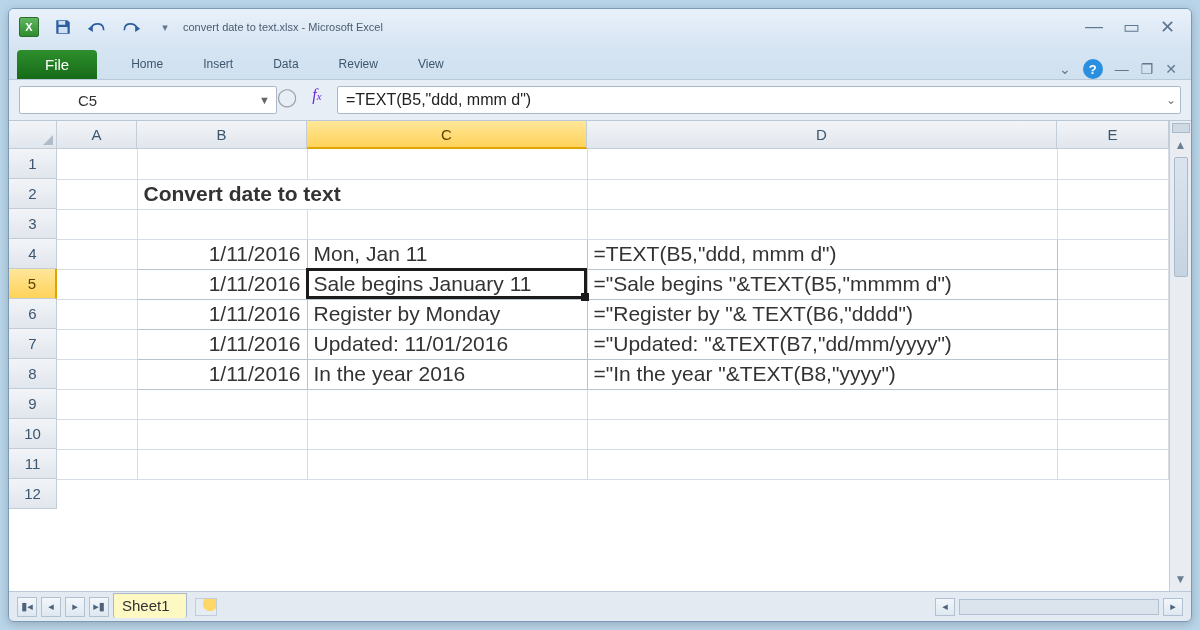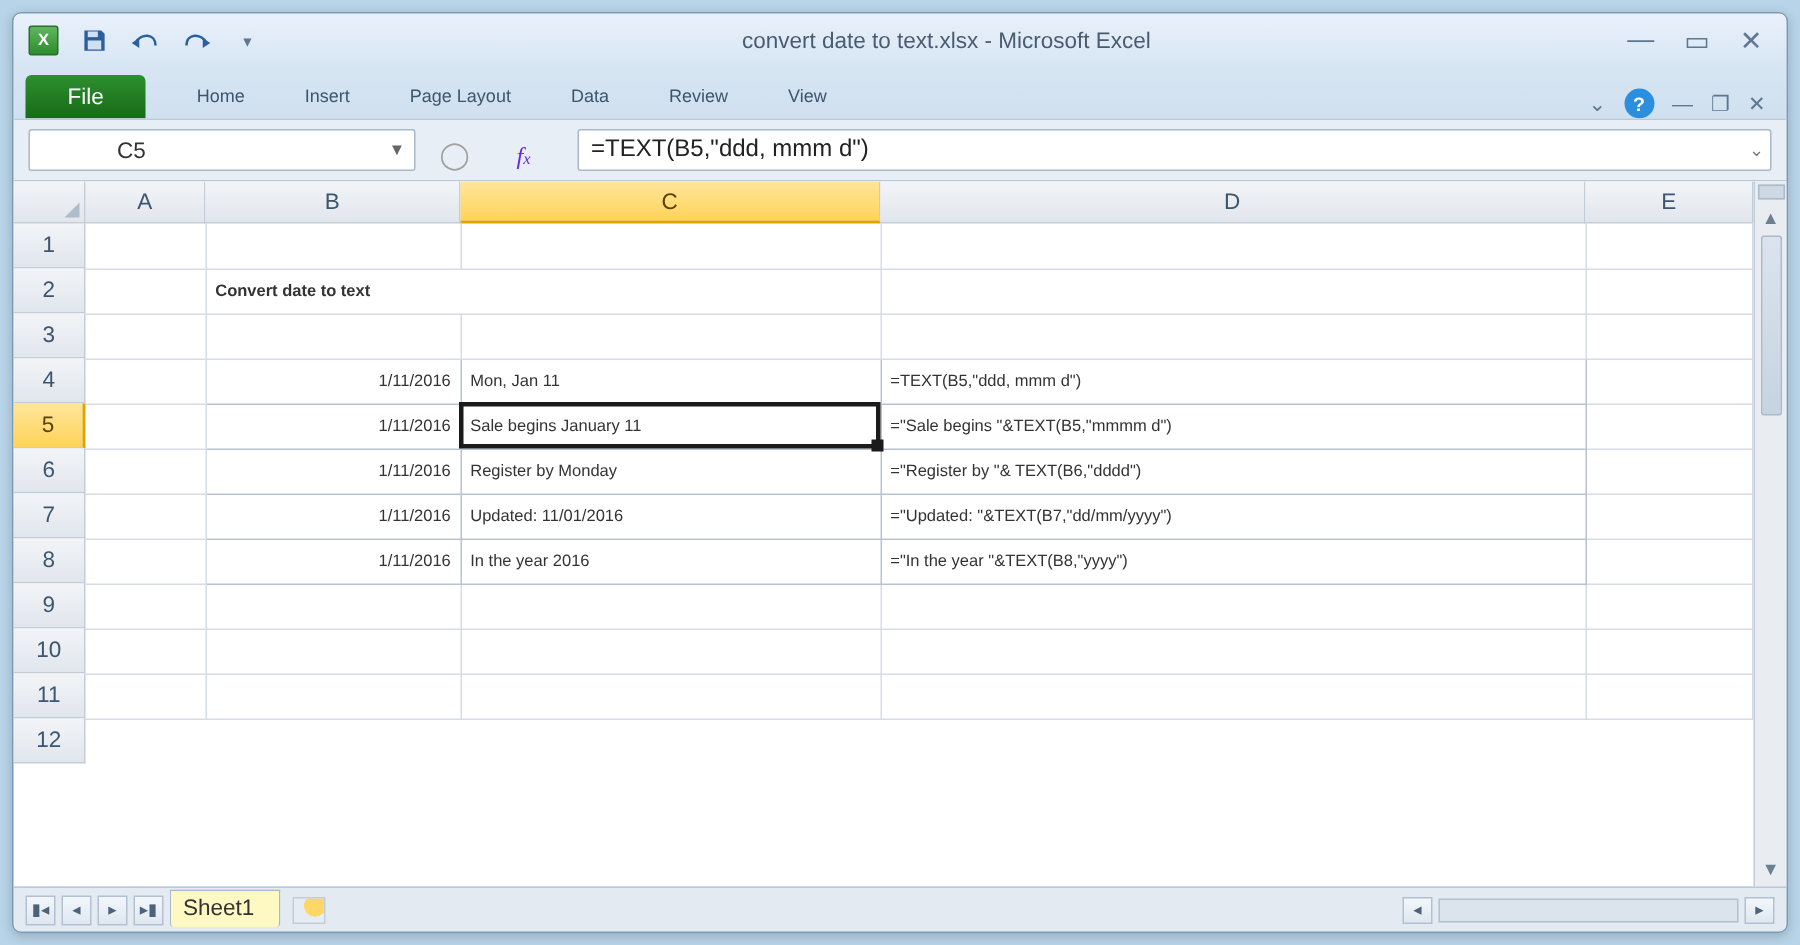--- a/index.html
+++ b/index.html
@@ -35,21 +35,21 @@
   .app-icon {
     width: 20px; height: 20px;
     background: linear-gradient(#5fb65f,#2e8c2e);
     border: 1px solid #2a6e2a;
     border-radius: 2px;
     color: white; font-size: 11px; font-weight: bold;
     display:flex; align-items:center; justify-content:center;
   }
   .qat { display:flex; align-items:center; gap:10px; margin-left:6px;}
   .qat .q { width:24px; height:22px; display:flex; align-items:center; justify-content:center; color:#2b4f78; }
-  .titlebar .title { flex:1; text-align:center; color:#4a5c70; font-size:15px; }
+  .titlebar .title { flex:1; color:#4a5c70; font-size:11px; }
   .win-controls { display:flex; gap:20px; color:#5f7890; padding-right:6px;}
   .win-controls span { cursor:default; font-size:18px; font-family: Arial, sans-serif;}
   
   .ribbon-tabs {
     height: 34px;
     display:flex;
     align-items:flex-end;
     padding: 0 8px;
     gap: 0;
     background: linear-gradient(#d7e5f3,#cfe0ef);
@@ -69,22 +69,22 @@
   }
   .ribbon-right { margin-left:auto; display:flex; align-items:center; gap:12px; padding-right:6px; color:#5f7890;}
   .help-ic { width:20px; height:20px; border-radius:50%; background:#2b8fe0; color:white; font-weight:bold; font-size:13px; display:flex; align-items:center; justify-content:center;}
   
   .fbar-wrap {
     background:#e7eef6;
     border-top:1px solid #b9c9da;
     border-bottom:1px solid #b9c9da;
     padding:6px 10px;
     display:flex;
-    align-items:flex-end;
-    gap:16px;
+    align-items:flex-start;
+    gap:0;
   }
   .namebox {
     width: 258px;
     height:28px;
     border:1px solid #a9b9c9;
     background:white;
     border-radius:2px;
     display:flex;
     align-items:center;
     padding: 0 8px 0 58px;
@@ -150,21 +150,21 @@
   .rh.sel {
     background:linear-gradient(#ffe69a,#ffd35a);
     border-right:2px solid #e0a400;
     color:#5a4200;
   }
   .cells { position:relative; flex:1; }
   .gridlines td {
     border-right:1px solid #d6dce3;
     border-bottom:1px solid #d6dce3;
     height:30px;
-    font-size:11px;
+    font-size:21px;
     color:#333;
     padding:0 6px;
     vertical-align:middle;
   }
   table.gridlines { border-collapse:collapse; table-layout:fixed; width:100%; }
   .wA{width:80px;} .wB{width:170px;} .wC{width:280px;} .wD{width:470px;}
   .title-cell { font-weight:bold; color:#222; font-size:19px;}
   .thcell {
     background:#e8eef4;
     border:1px solid #b7c3cf !important;
@@ -267,21 +267,20 @@
       <span>―</span>
       <span>▭</span>
       <span>✕</span>
     </div>
   </div>
 
   <div class="ribbon-tabs">
     <div class="file-tab">File</div>
     <div class="rtab">Home</div>
     <div class="rtab">Insert</div>
-    <div class="rtab">Page Layout</div>
     <div class="rtab">Data</div>
     <div class="rtab">Review</div>
     <div class="rtab">View</div>
     <div class="ribbon-right">
       <span style="font-size:14px;">⌄</span>
       <div class="help-ic">?</div>
       <span>―</span>
       <span>❐</span>
       <span>✕</span>
     </div>

